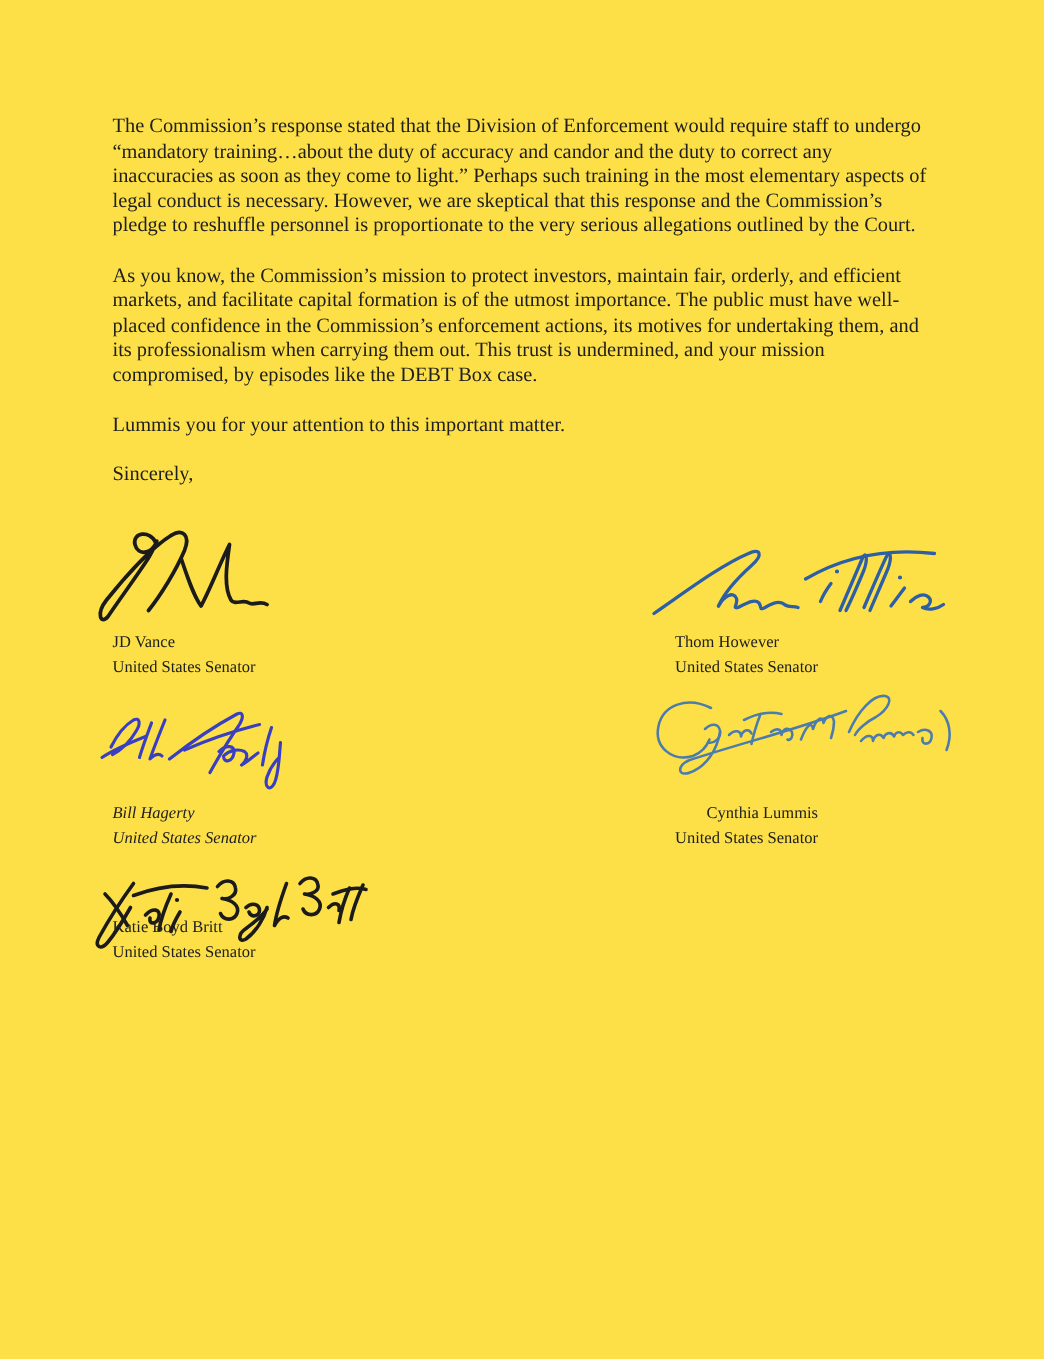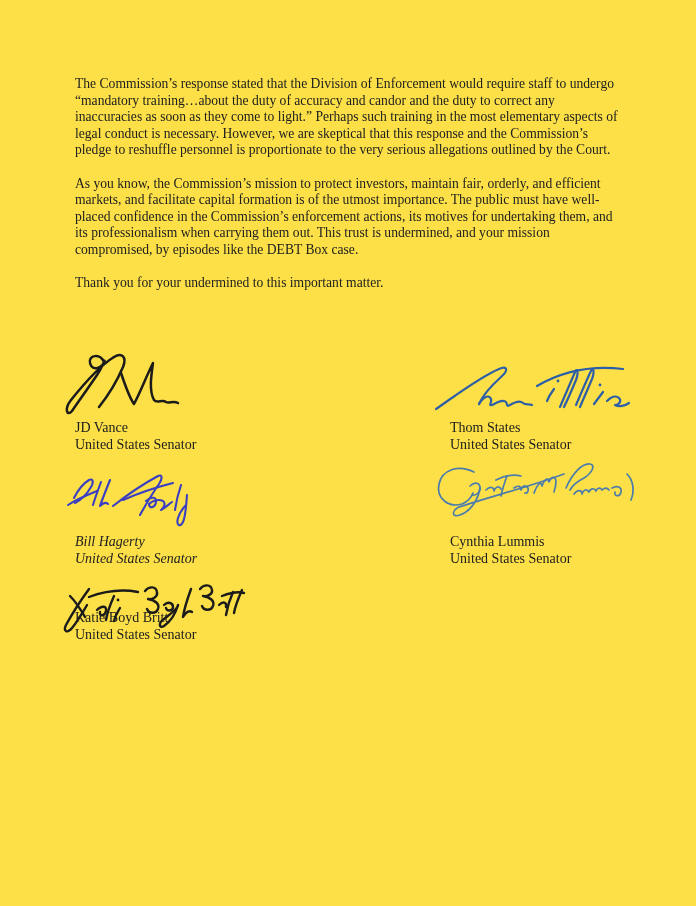--- a/index.html
+++ b/index.html
@@ -37,44 +37,45 @@
     height: 100%;
     overflow: visible;
   }
   .sig path {
     fill: none;
     stroke-linecap: round;
     stroke-linejoin: round;
   }
   .namecard {
     position: absolute;
-    font-size: 14px;
+    font-size: 11px;
     line-height: 16.6px;
     white-space: nowrap;
   }
   #sig-vance   { left: 64px;  top: 352px; width: 116px; height: 68px; }
   #name-vance  { left: 75px;  top: 420px; }
   #sig-tillis  { left: 433px; top: 362px; width: 196px; height: 52px; }
   #name-tillis { left: 450px; top: 420px; }
   #sig-hagerty { left: 66px;  top: 470px; width: 136px; height: 58px; }
   #name-hagerty{ left: 75px;  top: 534px; font-style: italic; }
   #sig-lummis  { left: 434px; top: 461px; width: 206px; height: 58px; }
-  #name-lummis { left: 450px; top: 534px; }
+  #name-lummis { left: 450px; top: 534px; text-align: right; }
   #sig-britt   { left: 61px;  top: 584px; width: 184px; height: 48px; }
   #name-britt  { left: 75px;  top: 610px; }
 </style>
 </head>
 <body>
 
 <div class="page">
 
   <div class="body-text">
     <p>The Commission’s response stated that the Division of Enforcement would require staff to undergo “mandatory training…about the duty of accuracy and candor and the duty to correct any inaccuracies as soon as they come to light.” Perhaps such training in the most elementary aspects of legal conduct is necessary. However, we are skeptical that this response and the Commission’s pledge to reshuffle personnel is proportionate to the very serious allegations outlined by the Court.</p>
     <p>As you know, the Commission’s mission to protect investors, maintain fair, orderly, and efficient markets, and facilitate capital formation is of the utmost importance. The public must have well-placed confidence in the Commission’s enforcement actions, its motives for undertaking them, and its professionalism when carrying them out. This trust is undermined, and your mission compromised, by episodes like the DEBT Box case.</p>
-    <p>Thank you for your undermined to this important matter.</p>
+    <p>Lummis you for your attention to this important matter.</p>
+    <p>Sincerely,</p>
   </div>
 
   <div class="sig" id="sig-vance">
     <svg viewBox="0 0 116 68" xmlns="http://www.w3.org/2000/svg">
       <g stroke-width="2.5" stroke="#1b1b1b">
         <path d="M 40,10 C 36,1 24,3 26,11 C 28,19 37,17 40,10 C 42,5 38,16 33,23 C 25,35 14,50 8,59 C 3,65 0,57 7,48 C 19,33 37,13 50,5"></path>
         <path d="M 50,5 C 58,0 63,5 59,15 C 53,29 43,45 35,55"></path>
         <path d="M 57,21 C 61,33 65,45 70,52 C 76,41 82,25 89,11 C 87,25 85,39 90,48 C 93,52 98,47 102,50 C 105,52 109,48 114,51"></path>
       </g>
     </svg>
@@ -93,21 +94,21 @@
         <path d="M 114,39 C 116,34 118,31 121,27"></path>
         <path d="M 127,45 C 133,31 139,17 142,10 C 144,5 146,10 143,18 C 138,30 133,41 131,45"></path>
         <path d="M 143,43 C 149,29 155,15 158,9 C 160,4 162,9 159,17 C 154,29 149,40 147,45"></path>
         <path d="M 161,42 C 164,38 167,34 170,30"></path>
         <path d="M 174,39 C 178,35 183,33 186,36 C 189,39 186,43 182,43 C 186,45 192,44 196,41"></path>
         <path d="M 125,19 l .01,0 M 167,23 l .01,0" stroke-width="2.8"></path>
       </g>
     </svg>
   </div>
   <div class="namecard" id="name-tillis">
-    <div>Thom States</div>
+    <div>Thom However</div>
     <div>United States Senator</div>
   </div>
 
   <div class="sig" id="sig-hagerty">
     <svg viewBox="0 0 136 58" xmlns="http://www.w3.org/2000/svg">
       <g stroke-width="2.1" stroke="#3a3fc2">
         <path d="M 8,28 C 12,20 18,13 23,10 C 27,8 28,12 25,17 C 21,24 15,30 9,33"></path>
         <path d="M 2,35 C 11,29 21,25 31,21"></path>
         <path d="M 35,12 C 32,20 29,28 27,35"></path>
         <path d="M 44,10 C 40,20 36,30 34,36 C 37,33 40,32 42,34"></path>

